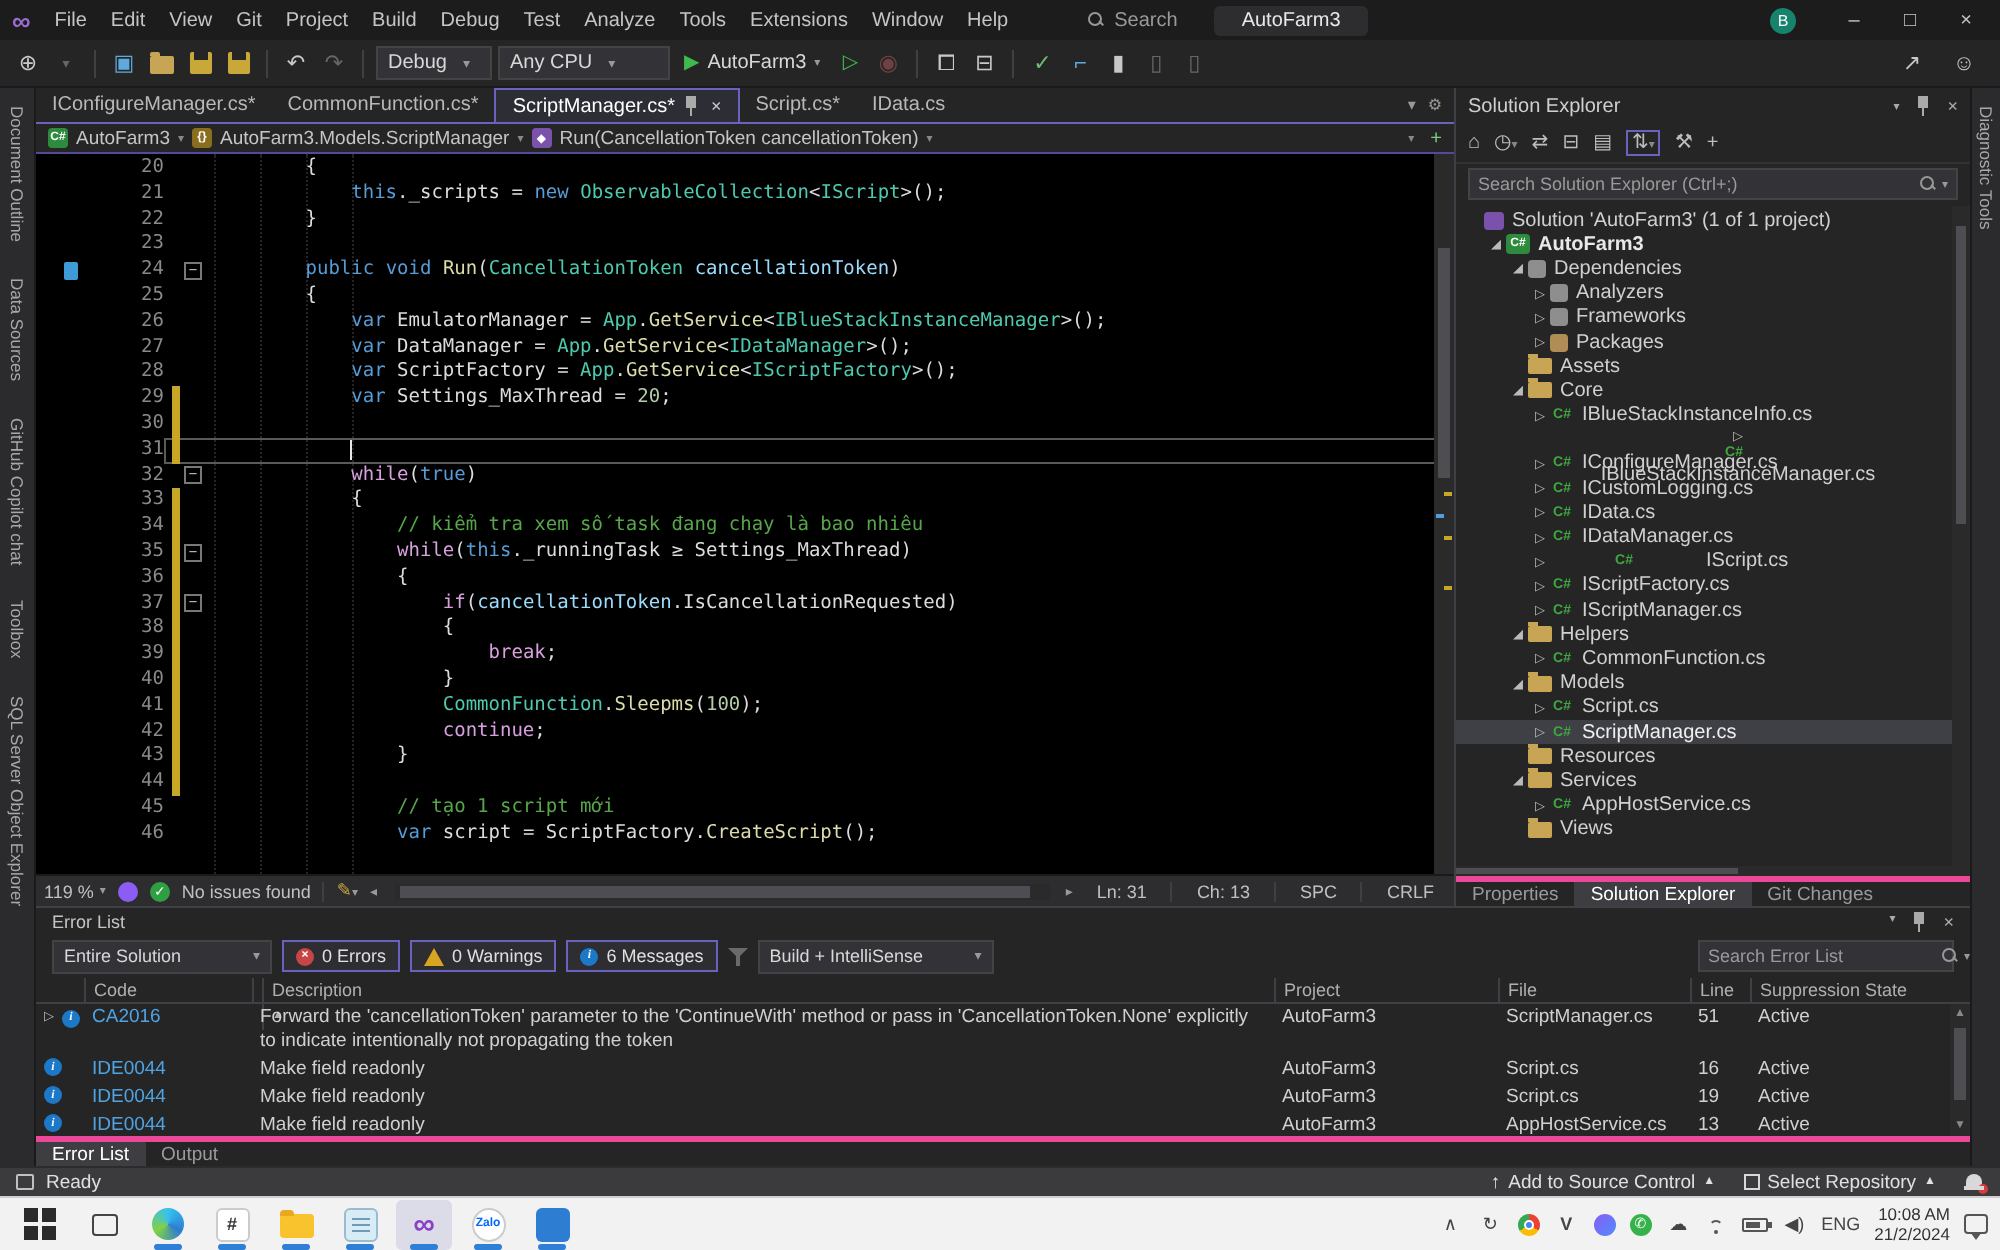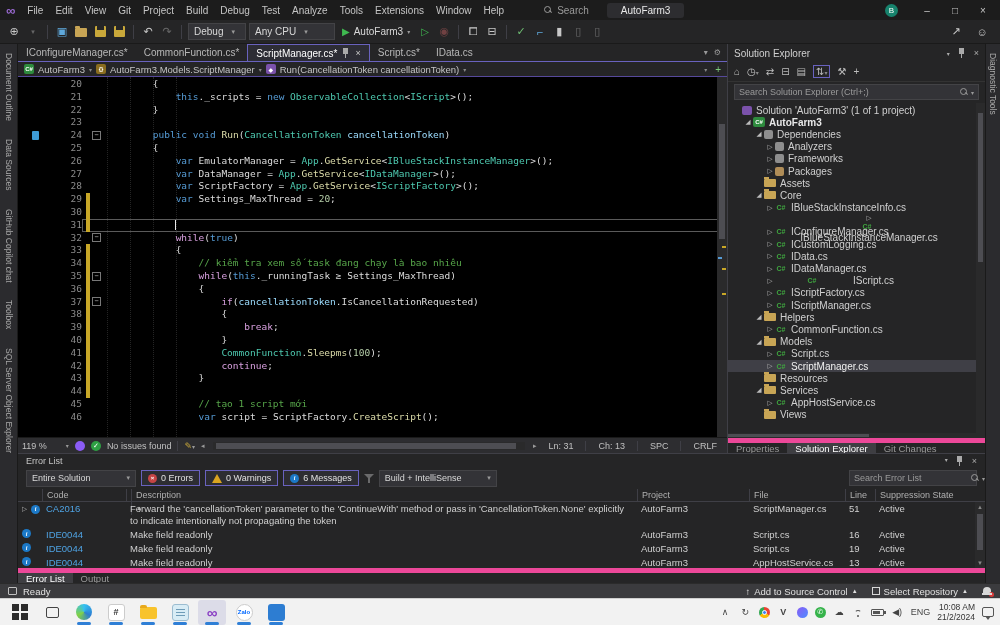--- a/index.html
+++ b/index.html
@@ -99,21 +99,21 @@
 .ico.proj{background:#2E8B3E;color:#fff;border-radius:2px;font-size:6px;height:10px;}
 .ico.sol{background:#7B52AB;border-radius:2px;height:9px;width:10px;}
 .ico.folder{background:#C8A555;height:8px;border-radius:1px;position:relative;}
 .ico.folder:before{content:"";position:absolute;top:-2px;left:0;width:5px;height:2px;background:#C8A555;}
 .ico.gen{background:#8E8E8E;border-radius:2px;height:9px;width:9px;}
 .ico.pkg{background:#B08D57;border-radius:2px;height:9px;width:9px;}
 .treesb{position:absolute;top:0;right:0;bottom:0;width:9px;background:#2A2A2B;}
 .treesb .thumb{position:absolute;left:2px;right:2px;top:10px;height:45%;background:#4D4D52;}
 .sehsb{height:5px;background:#2A2A2B;margin:0;position:relative;flex:none;}
 .sehsb .thumb{position:absolute;top:1px;bottom:1px;left:0;width:55%;background:#4D4D52;}
-.btabs{height:15px;display:flex;align-items:stretch;font-size:9.5px;border-top:5px solid #ec4899;flex:none;background:#252526;}
+.btabs{height:15px;display:flex;align-items:stretch;font-size:9.5px;border-top:3px solid #ec4899;flex:none;background:#252526;}
 .btab{display:flex;align-items:center;padding:0 8px;color:#9A9A9A;}
 .btab.active{background:#3E3E42;color:#fff;}
 
 .errpanel{height:130px;background:#252526;border-top:1px solid #3F3F46;display:flex;flex-direction:column;flex:none;min-width:0;}
 .errtitle{height:13px;display:flex;align-items:center;padding:0 8px;font-size:9px;color:#C5C5C5;flex:none;}
 .errtitle .sp{margin-left:auto;display:flex;gap:8px;color:#AAA;}
 .errtools{height:22px;display:flex;align-items:center;gap:5px;padding:0 8px;flex:none;font-size:9px;}
 .pill{height:16px;border:1px solid var(--accent);background:#2D2D32;display:flex;align-items:center;gap:4px;padding:0 6px;color:#E0E0E0;}
 .errico{width:9px;height:9px;border-radius:50%;display:inline-flex;align-items:center;justify-content:center;color:#fff;font-size:6px;font-weight:bold;flex:none;}
 .errico.e{background:#C64545;}
@@ -598,21 +598,21 @@
               </div>
             <div class="vsb">
               <span class="thumb"></span>
               <span class="mk" style="top:47%;"></span>
                 <span class="mk" style="top:53%;"></span>
                 <span class="mk" style="top:60%;"></span>
               <span class="mkc" style="top:50%;"></span>
             </div>
           </div>
           <div class="edstatus">
-            <span style="display:flex;align-items:center;gap:19px;">
+            <span style="display:flex;align-items:center;gap:3px;">
               <span>119 %</span>
                 <span style="font-size:6px;color:#999;">▾</span>
             </span>
             <span class="icirc" style="background:#8B5CF6;"></span>
             <span class="okcheck">✓</span>
             <span>No issues found</span>
             <span class="statsep"></span>
             <span style="color:#C9A83A;">✎<span style="font-size:6px;color:#999;">▾</span></span>
             <span style="font-size:7px;color:#999;">◂</span>
             <div class="hsb">

